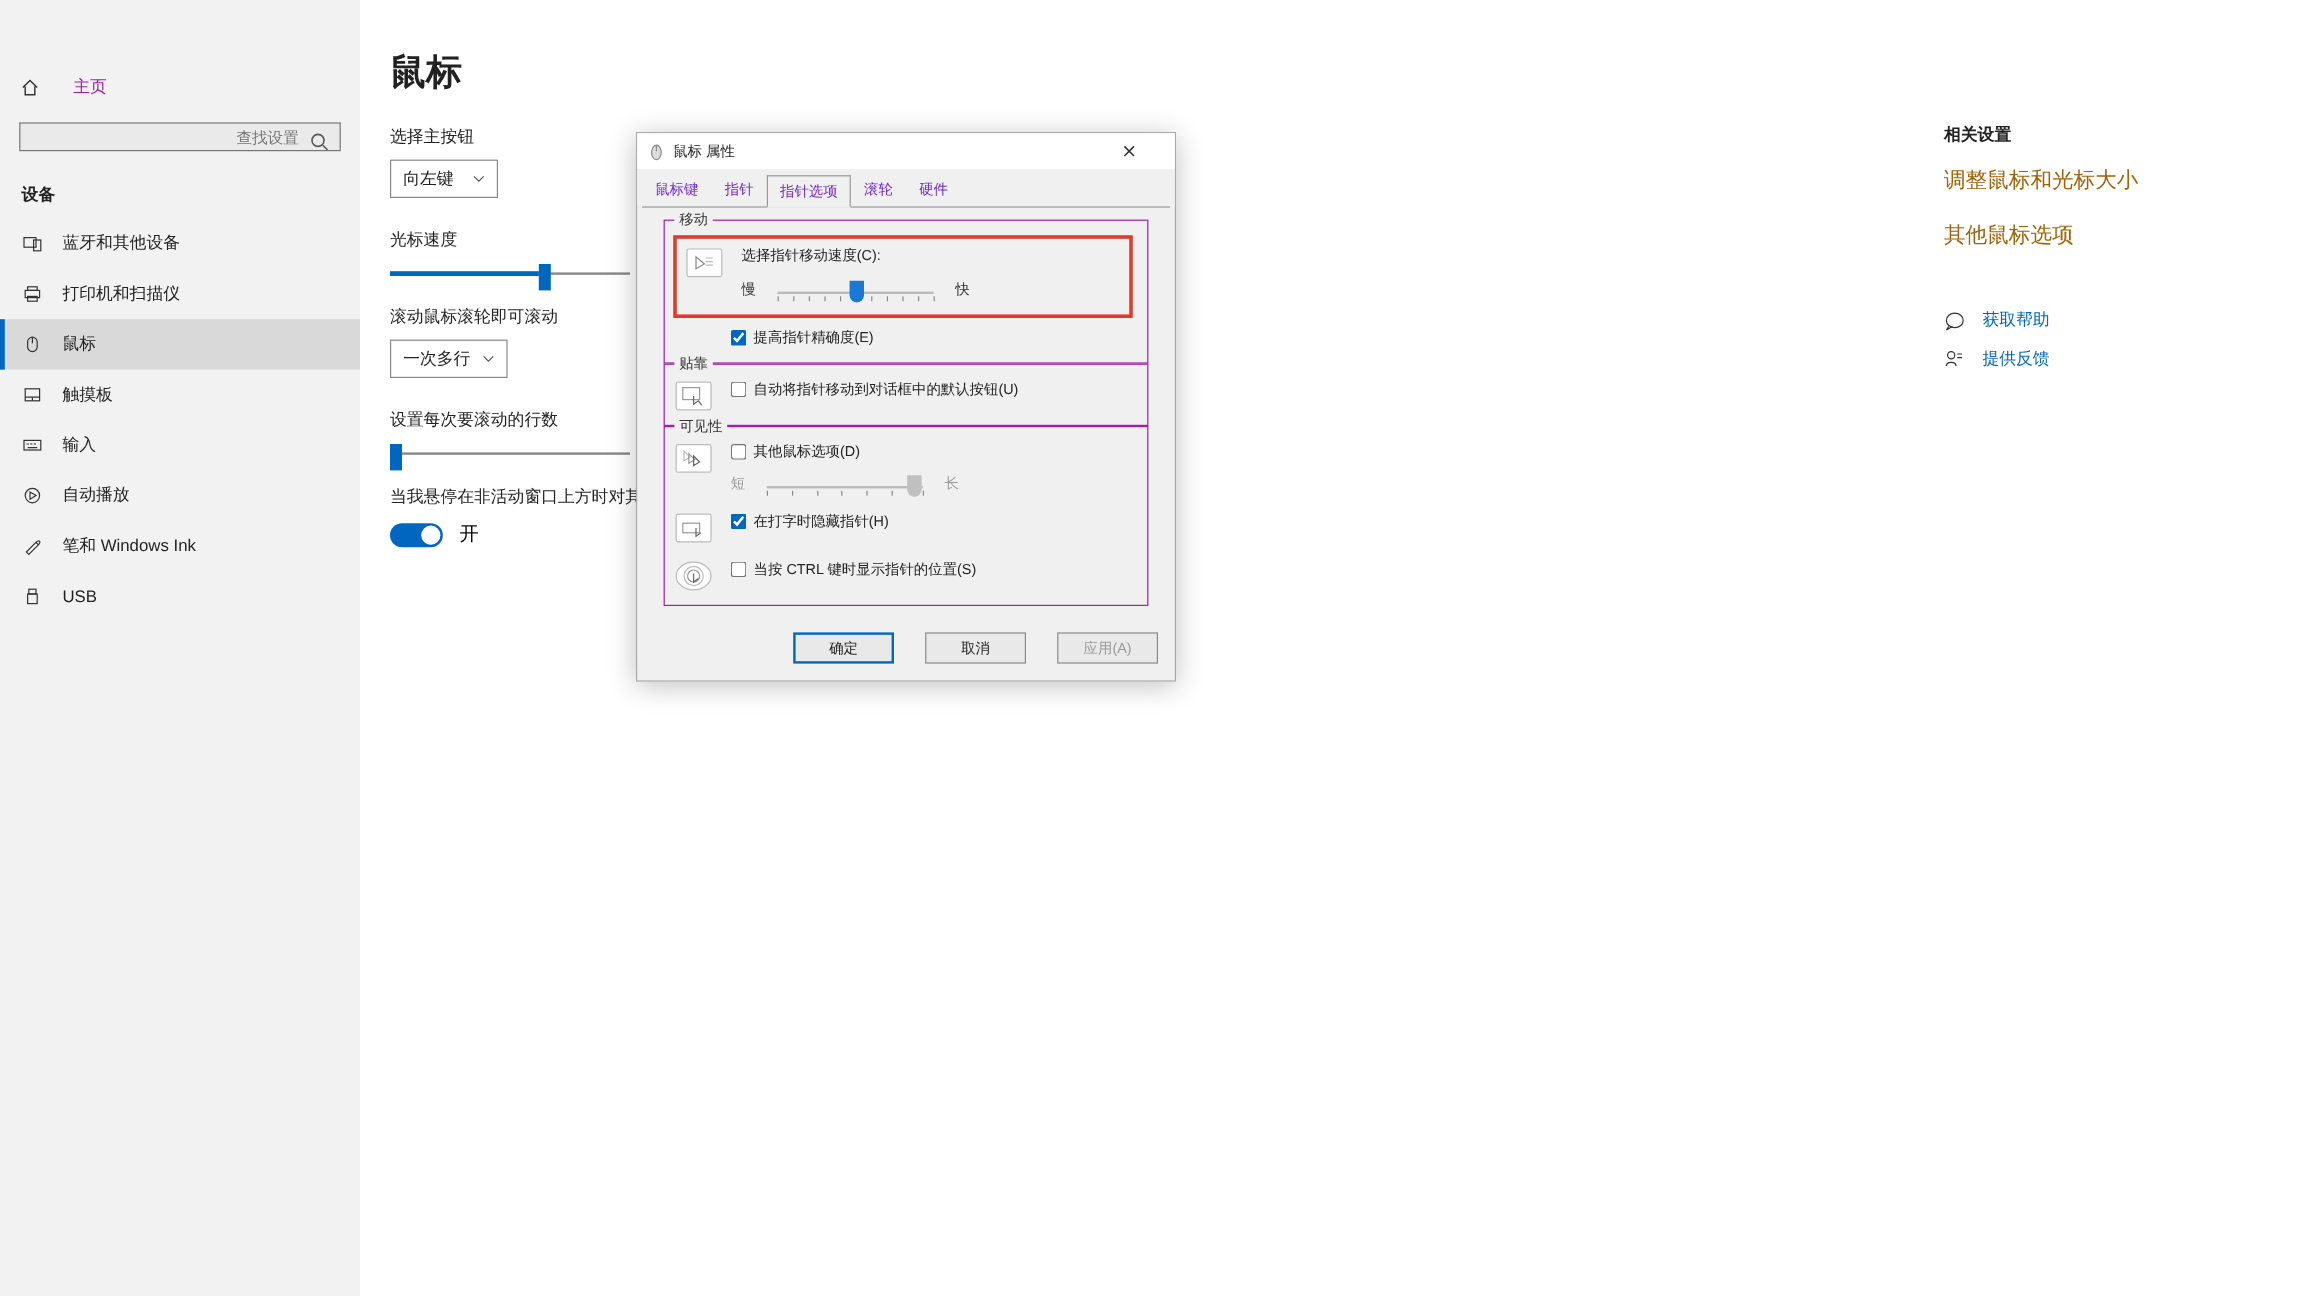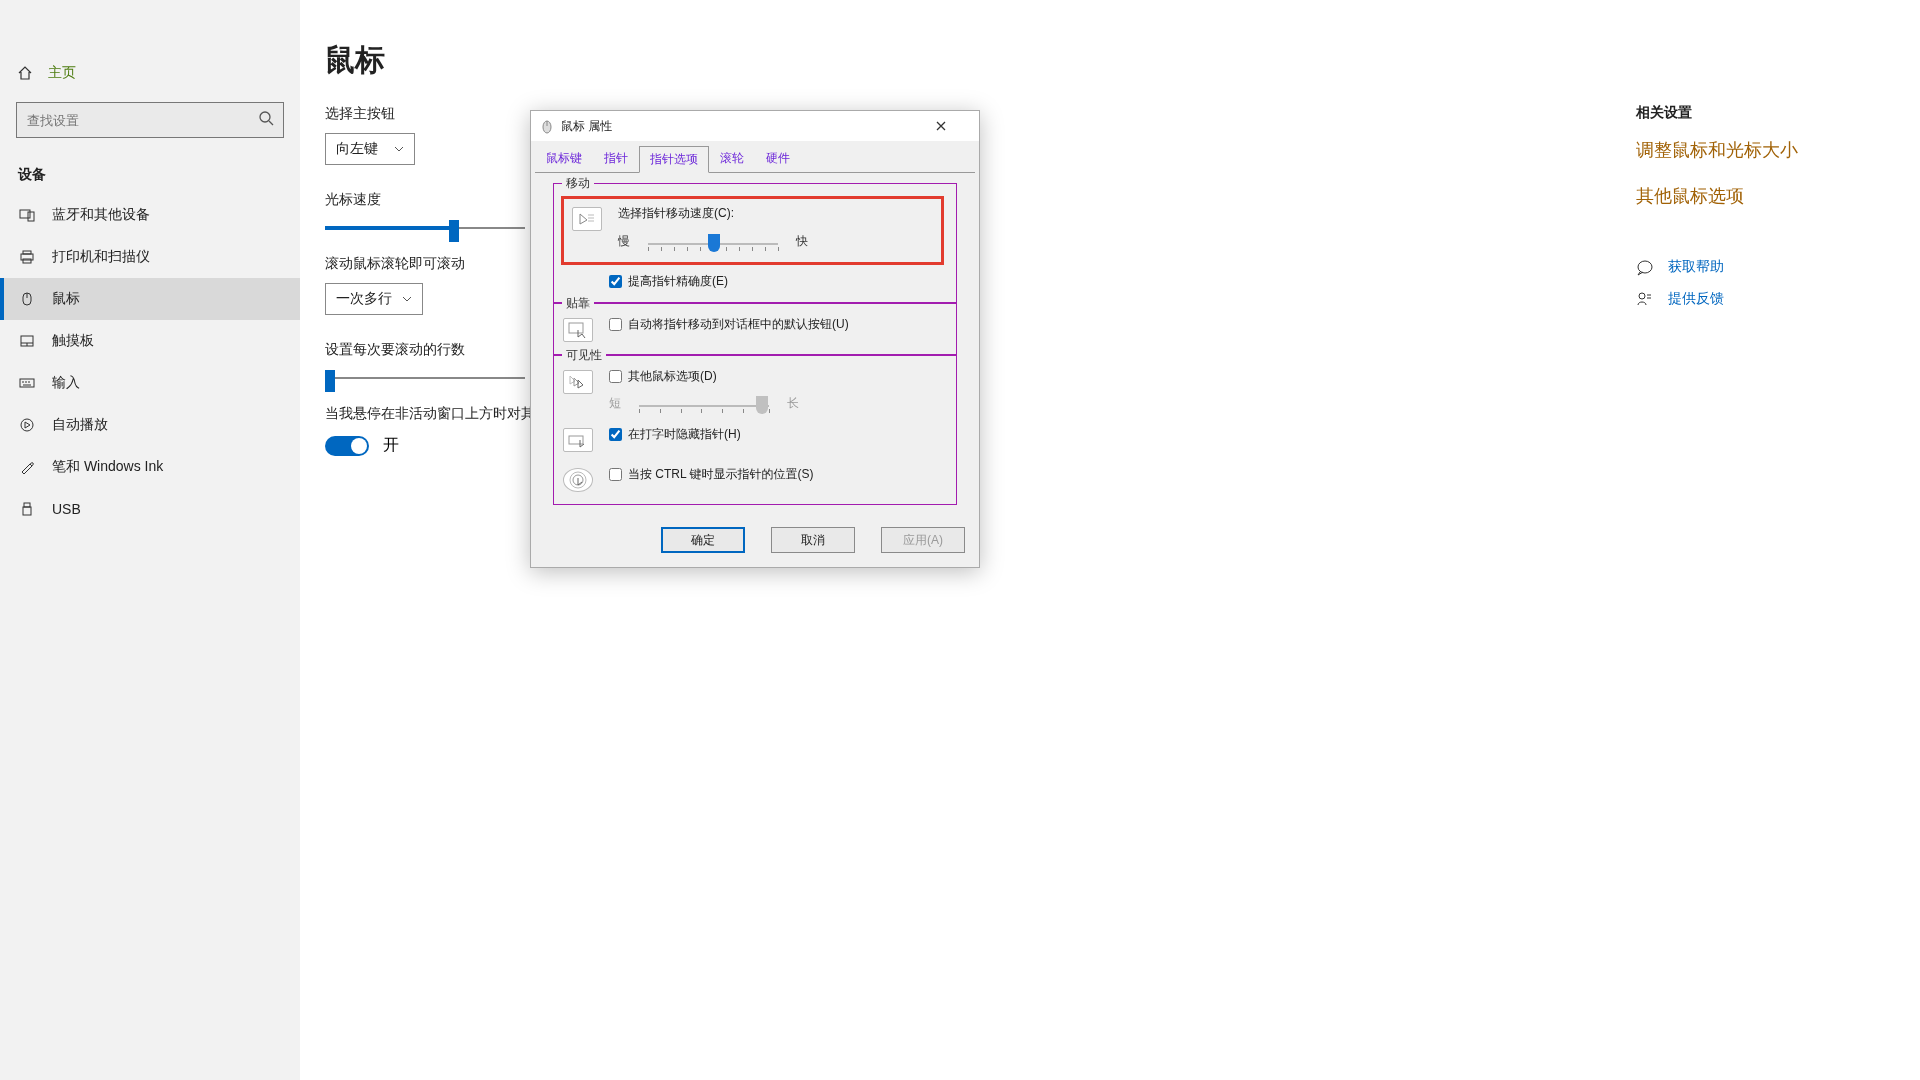--- a/index.html
+++ b/index.html
@@ -9,26 +9,26 @@
 .titlebar { position: absolute; top: 0; left: 0; right: 0; height: 40px; display: flex; align-items: center; }
 .titlebar .back { width: 48px; height: 40px; display: flex; align-items: center; justify-content: center; color: #333; font-size: 16px; }
 .titlebar .title { font-size: 13px; color: #222; margin-left: 20px; }
 .titlebar .winctrls { position: absolute; right: 0; top: 0; height: 40px; display: flex; }
 .titlebar .winctrls div { width: 58px; height: 40px; display: flex; align-items: center; justify-content: center; color: #333; font-size: 13px; }
 
 
 .sidebar { position: absolute; left: 0; top: 0; width: 300px; bottom: 0; background: #f2f2f2; padding-top: 52px; }
 .main { position: absolute; left: 300px; top: 0; right: 0; bottom: 0; background: #fff; padding: 40px 25px; }
 
-.home-row { display: flex; align-items: center; padding: 12px 16px; gap: 14px; color: #4d7c0f; font-size: 14px; }
+.home-row { display: flex; align-items: center; padding: 12px 16px; gap: 27px; color: #a21caf; font-size: 14px; }
 .icon-slot { width: 18px; height: 18px; display: inline-flex; align-items: center; justify-content: center; }
 
 .search-wrap { padding: 8px 16px 14px; }
 .search { position: relative; }
-.search input { width: 100%; height: 36px; padding: 0 34px 0 10px; border: 1px solid #888; background: #fff0; font-size: 13px; color: #4d7c0f; background: #fff; }
+.search input { width: 100%; height: 24px; padding: 0 34px 0 10px; border: 1px solid #888; background: #fff0; font-size: 13px; color: #4d7c0f; background: #fff; text-align: right; }
 .search input { background: #eaeaea; border: 1px solid #777; }
 .search .sicon { position: absolute; right: 10px; top: 8px; color: #555; }
 
 .section-h { padding: 14px 18px 10px; font-size: 14px; font-weight: 600; color: #222; }
 
 .nav-item { display: flex; align-items: center; gap: 16px; padding: 12px 18px; font-size: 14px; color: #222; position: relative; }
 .nav-item.selected { background: #d9d9d9; }
 .nav-item.selected::before { content:""; position: absolute; left: 0; top: 0; bottom: 0; width: 4px; background: #0067c0; }
 
 
@@ -40,21 +40,21 @@
 
 .slider-track { position: relative; height: 2px; background: #888; width: 200px; margin-top: 18px; margin-bottom: 26px; }
 .slider-track .fill { position: absolute; left: 0; top: -1px; height: 4px; background: #0067c0; }
 .slider-track .thumb { position: absolute; top: -7px; width: 10px; height: 22px; background: #0067c0; }
 
 .toggle-row { display: flex; align-items: center; gap: 14px; margin-top: 12px; }
 .toggle { width: 44px; height: 20px; border-radius: 10px; background: #0067c0; position: relative; }
 .toggle .knob { position: absolute; right: 2px; top: 2px; width: 16px; height: 16px; border-radius: 50%; background: #fff; }
 
 
-.rightrail { position: absolute; right: 44px; top: 104px; width: 240px; }
+.rightrail { position: absolute; right: 60px; top: 104px; width: 240px; }
 .rr-h { font-size: 14px; font-weight: 600; margin-bottom: 16px; color: #222; }
 .rr-link { color: #a16207; font-size: 18px; margin-bottom: 22px; display: block; }
 .rr-action { display: flex; align-items: center; gap: 14px; color: #0066bf; font-size: 14px; margin-bottom: 14px; }
 
 
 .dialog { position: absolute; left: 530px; top: 110px; width: 450px; background: #f0f0f0; border: 1px solid #aaa; box-shadow: 0 4px 22px rgba(0,0,0,0.25); font-size: 12px; color: #222; }
 .dlg-title { display: flex; align-items: center; height: 30px; padding: 0 4px 0 8px; background: #fff; }
 .dlg-title .mouse-glyph { width: 16px; height: 16px; display: inline-block; margin-right: 6px; }
 .dlg-title .t { flex: 1; font-size: 12px; }
 .dlg-title .x { width: 40px; text-align: center; cursor: pointer; font-size: 14px; }

